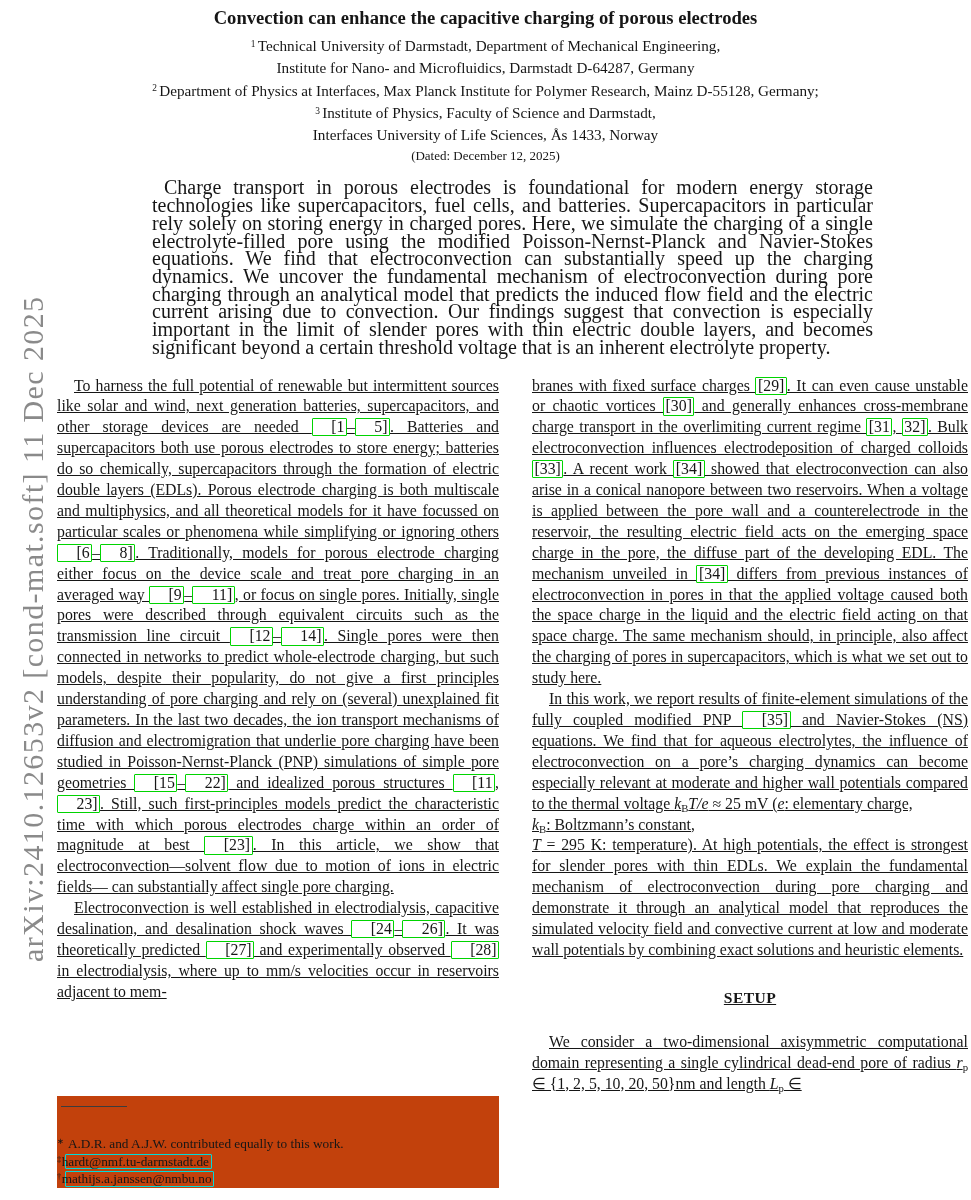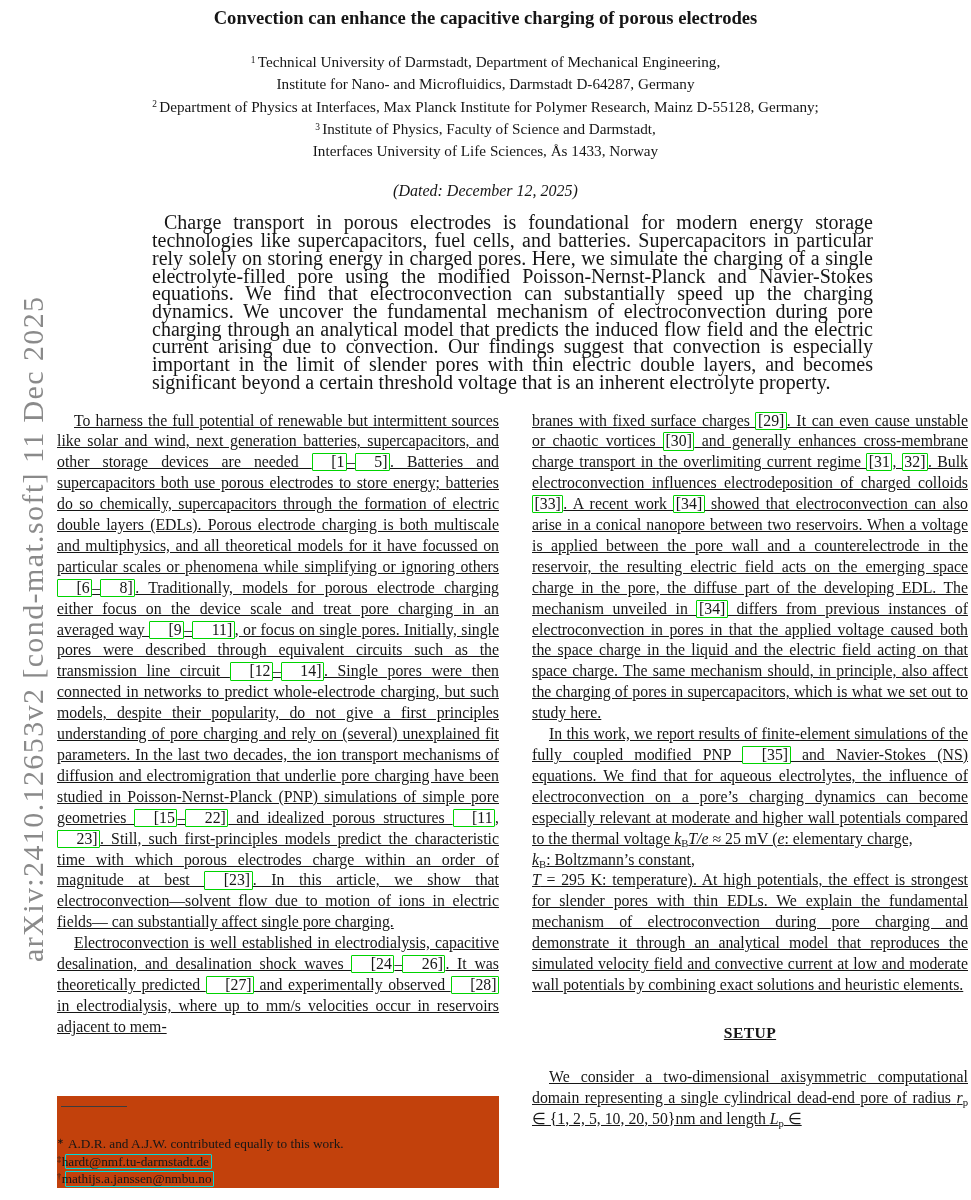--- a/index.html
+++ b/index.html
@@ -27,31 +27,30 @@
     margin:0;
     font-size:18.6px;
     line-height:23px;
     font-weight:bold;
   }
   .authors{
     margin-top:13px;
     font-size:16px;
     line-height:20px;
   }
-  .affils{ margin-top:22px; }
+  .affils{ margin-top:6px; }
   .affil-line{
     font-size:15.2px;
     line-height:22.3px;
   }
   .affil-line .it, .affil-line{ font-style:normal; }
   .dated{
-    margin-top:20px;
-    font-size:16px;
+    margin-top:1px;
+    font-size:13px;
     line-height:18px;
-    font-style:italic;
   }
   sup{
     font-size:0.62em;
     line-height:0;
     position:relative;
     top:-0.45em;
     vertical-align:baseline;
   }
   sub{
     font-size:0.68em;

